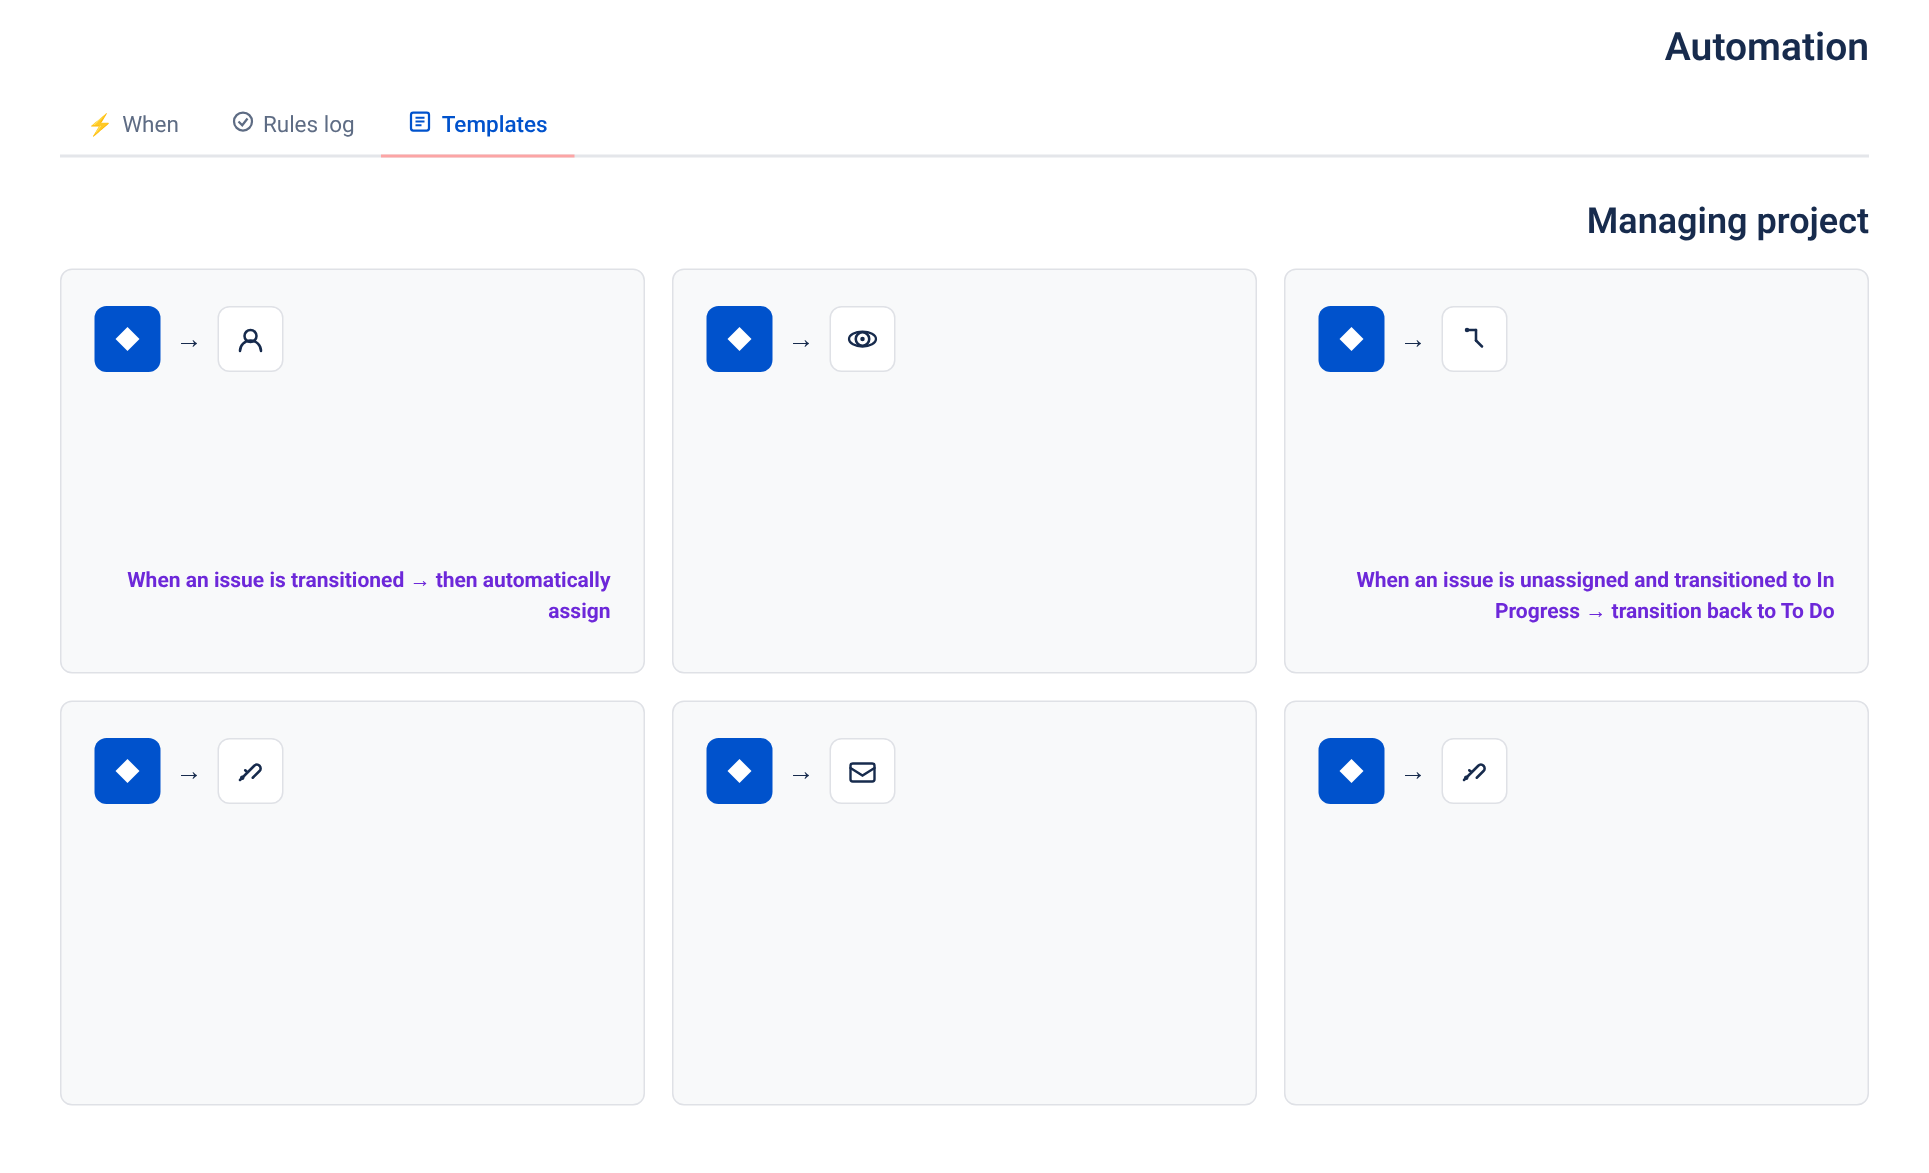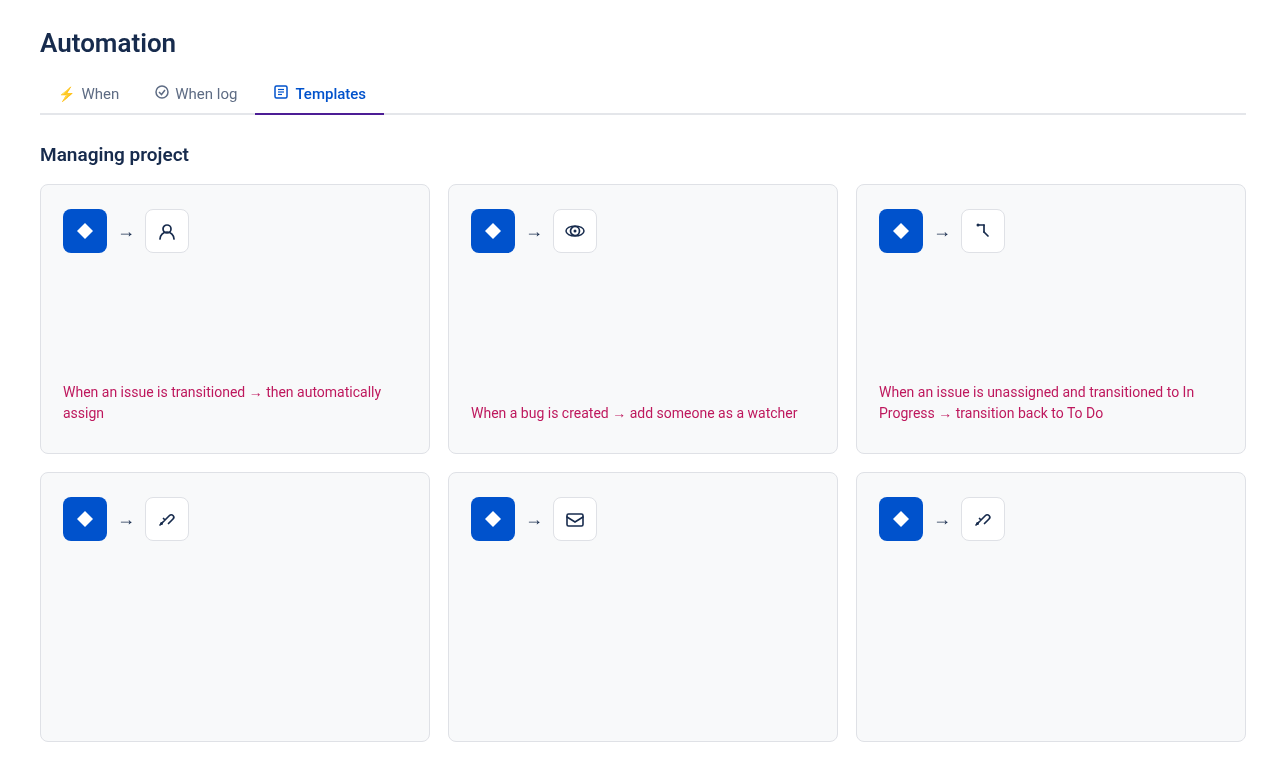--- a/index.html
+++ b/index.html
@@ -4,21 +4,22 @@
   <style>
     * { box-sizing: border-box; margin: 0; padding: 0; }
     body {
       font-family: -apple-system, BlinkMacSystemFont, "Segoe UI", Roboto, sans-serif;
       background: #fff;
       color: #172b4d;
       width: 1286px;
       min-height: 782px;
     }
     .page {
-      padding: 28px 40px;
+      padding: 17px 40px;
+      text-align: right;
     }
     .page-title {
       font-size: 26px;
       font-weight: 600;
       color: #172b4d;
       margin-bottom: 18px;
     }
     .tabs {
       display: flex;
       gap: 0;
@@ -33,28 +34,28 @@
       font-size: 15px;
       color: #5e6c84;
       cursor: pointer;
       border-bottom: 2px solid transparent;
       margin-bottom: -2px;
       text-decoration: none;
       user-select: none;
     }
     .tab.active {
       color: #0052cc;
-      border-bottom: 2px solid #4c1d95;
+      border-bottom: 2px solid #fca5a5;
       font-weight: 500;
     }
     .tab-icon {
       font-size: 14px;
     }
     .section-title {
-      font-size: 19px;
+      font-size: 24px;
       font-weight: 600;
       color: #172b4d;
       margin-bottom: 18px;
     }
     .cards-grid {
       display: grid;
       grid-template-columns: repeat(3, 1fr);
       gap: 18px;
     }
     .card {
@@ -91,44 +92,45 @@
       background: #fff;
       border: 1px solid #dfe1e6;
     }
     .arrow-icon {
       color: #172b4d;
       font-size: 18px;
       font-weight: 400;
     }
     .card-description {
       font-size: 14px;
-      color: #be185d;
+      color: #6d28d9;
       line-height: 1.55;
       margin-top: auto;
+      font-weight: bold;
     }
   </style>
 </head>
 <body>
 
 <div class="page">
   <h1 class="page-title">Automation</h1>
 
   <div class="tabs">
     <div class="tab">
       <span class="tab-icon">⚡</span>
       <span>When</span>
     </div>
     <div class="tab">
       <span class="tab-icon">
         <svg width="14" height="14" viewBox="0 0 14 14" fill="none" xmlns="http://www.w3.org/2000/svg">
           <circle cx="7" cy="7" r="6" stroke="#5e6c84" stroke-width="1.5"></circle>
           <polyline points="4,7 6.5,9.5 10,5" stroke="#5e6c84" stroke-width="1.5" fill="none"></polyline>
         </svg>
       </span>
-      <span>When log</span>
+      <span>Rules log</span>
     </div>
     <div class="tab active">
       <span class="tab-icon">
         <svg width="16" height="16" viewBox="0 0 16 16" fill="none" xmlns="http://www.w3.org/2000/svg">
           <rect x="2" y="2" width="12" height="12" rx="1.5" stroke="#0052cc" stroke-width="1.5"></rect>
           <line x1="5" y1="5.5" x2="11" y2="5.5" stroke="#0052cc" stroke-width="1.2"></line>
           <line x1="5" y1="8" x2="11" y2="8" stroke="#0052cc" stroke-width="1.2"></line>
           <line x1="5" y1="10.5" x2="9" y2="10.5" stroke="#0052cc" stroke-width="1.2"></line>
         </svg>
       </span>
@@ -167,21 +169,20 @@
         </div>
         <span class="arrow-icon">→</span>
         <div class="icon-box icon-box-gray">
           <svg width="22" height="22" viewBox="0 0 22 22" fill="none">
             <circle cx="11" cy="11" r="4.5" stroke="#172b4d" stroke-width="1.7"></circle>
             <circle cx="11" cy="11" r="1.5" fill="#172b4d"></circle>
             <ellipse cx="11" cy="11" rx="9" ry="5" stroke="#172b4d" stroke-width="1.5"></ellipse>
           </svg>
         </div>
       </div>
-      <p class="card-description">When a bug is created → add someone as a watcher</p>
     </div>
 
     <div class="card">
       <div class="card-icons">
         <div class="icon-box icon-box-blue">
           <svg width="22" height="22" viewBox="0 0 22 22" fill="none">
             <path d="M11 3L19 11L11 19L3 11Z" fill="white"></path>
           </svg>
         </div>
         <span class="arrow-icon">→</span>

